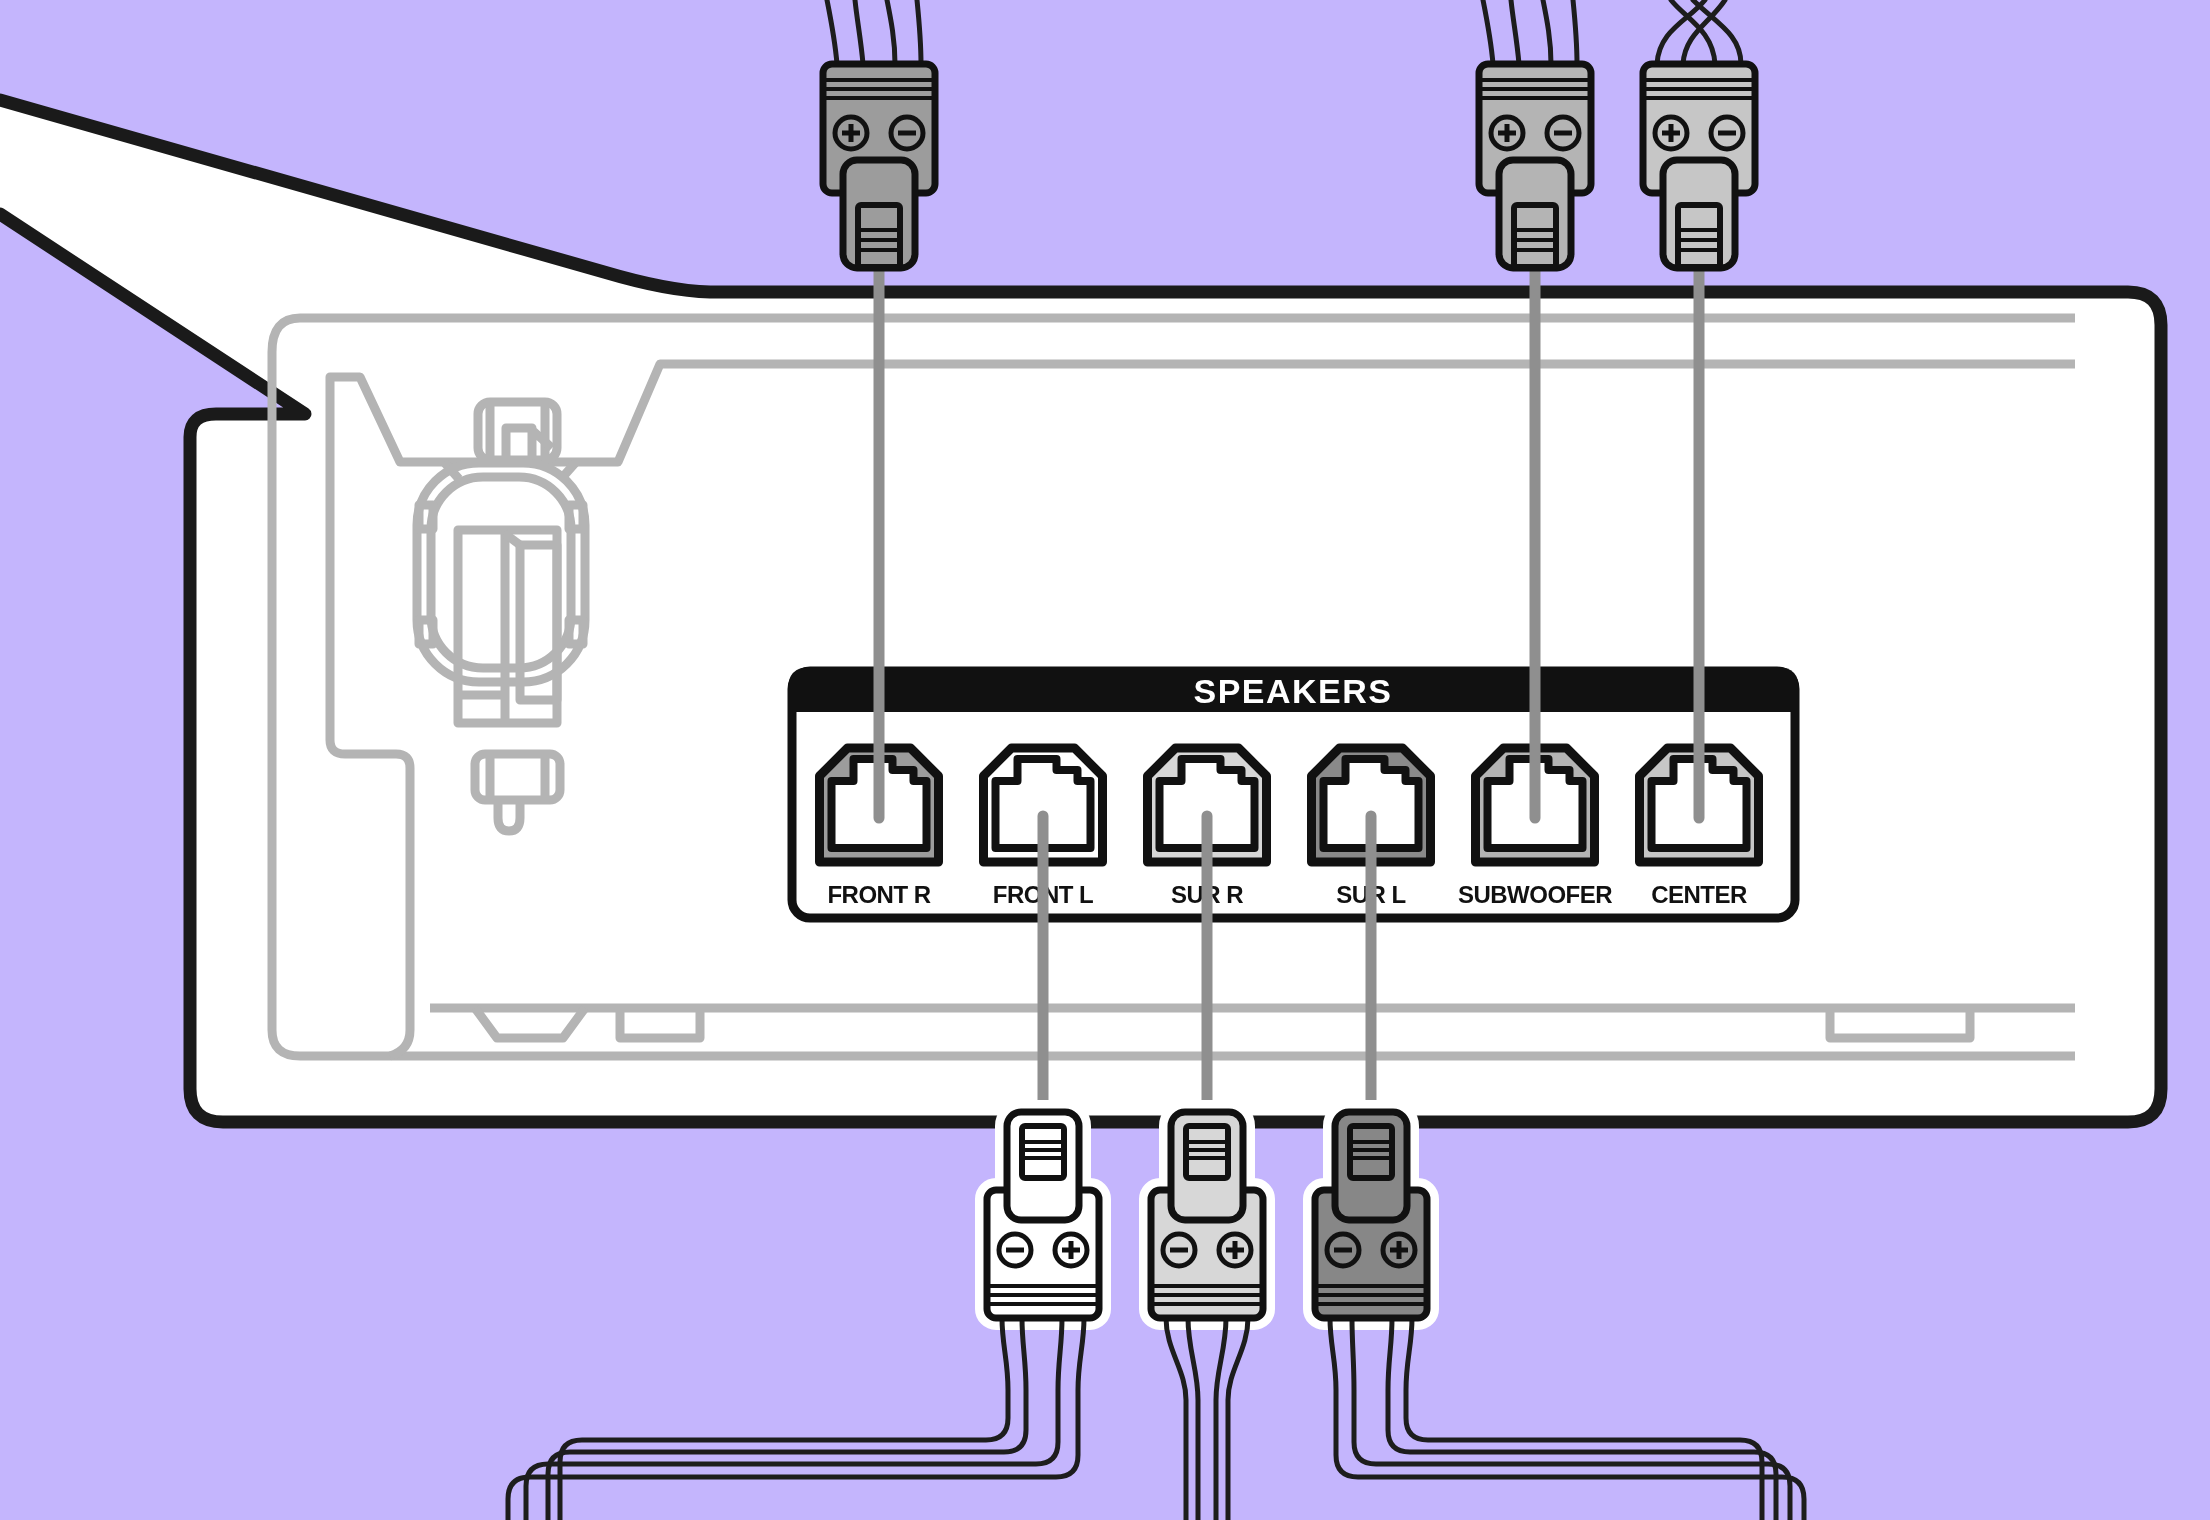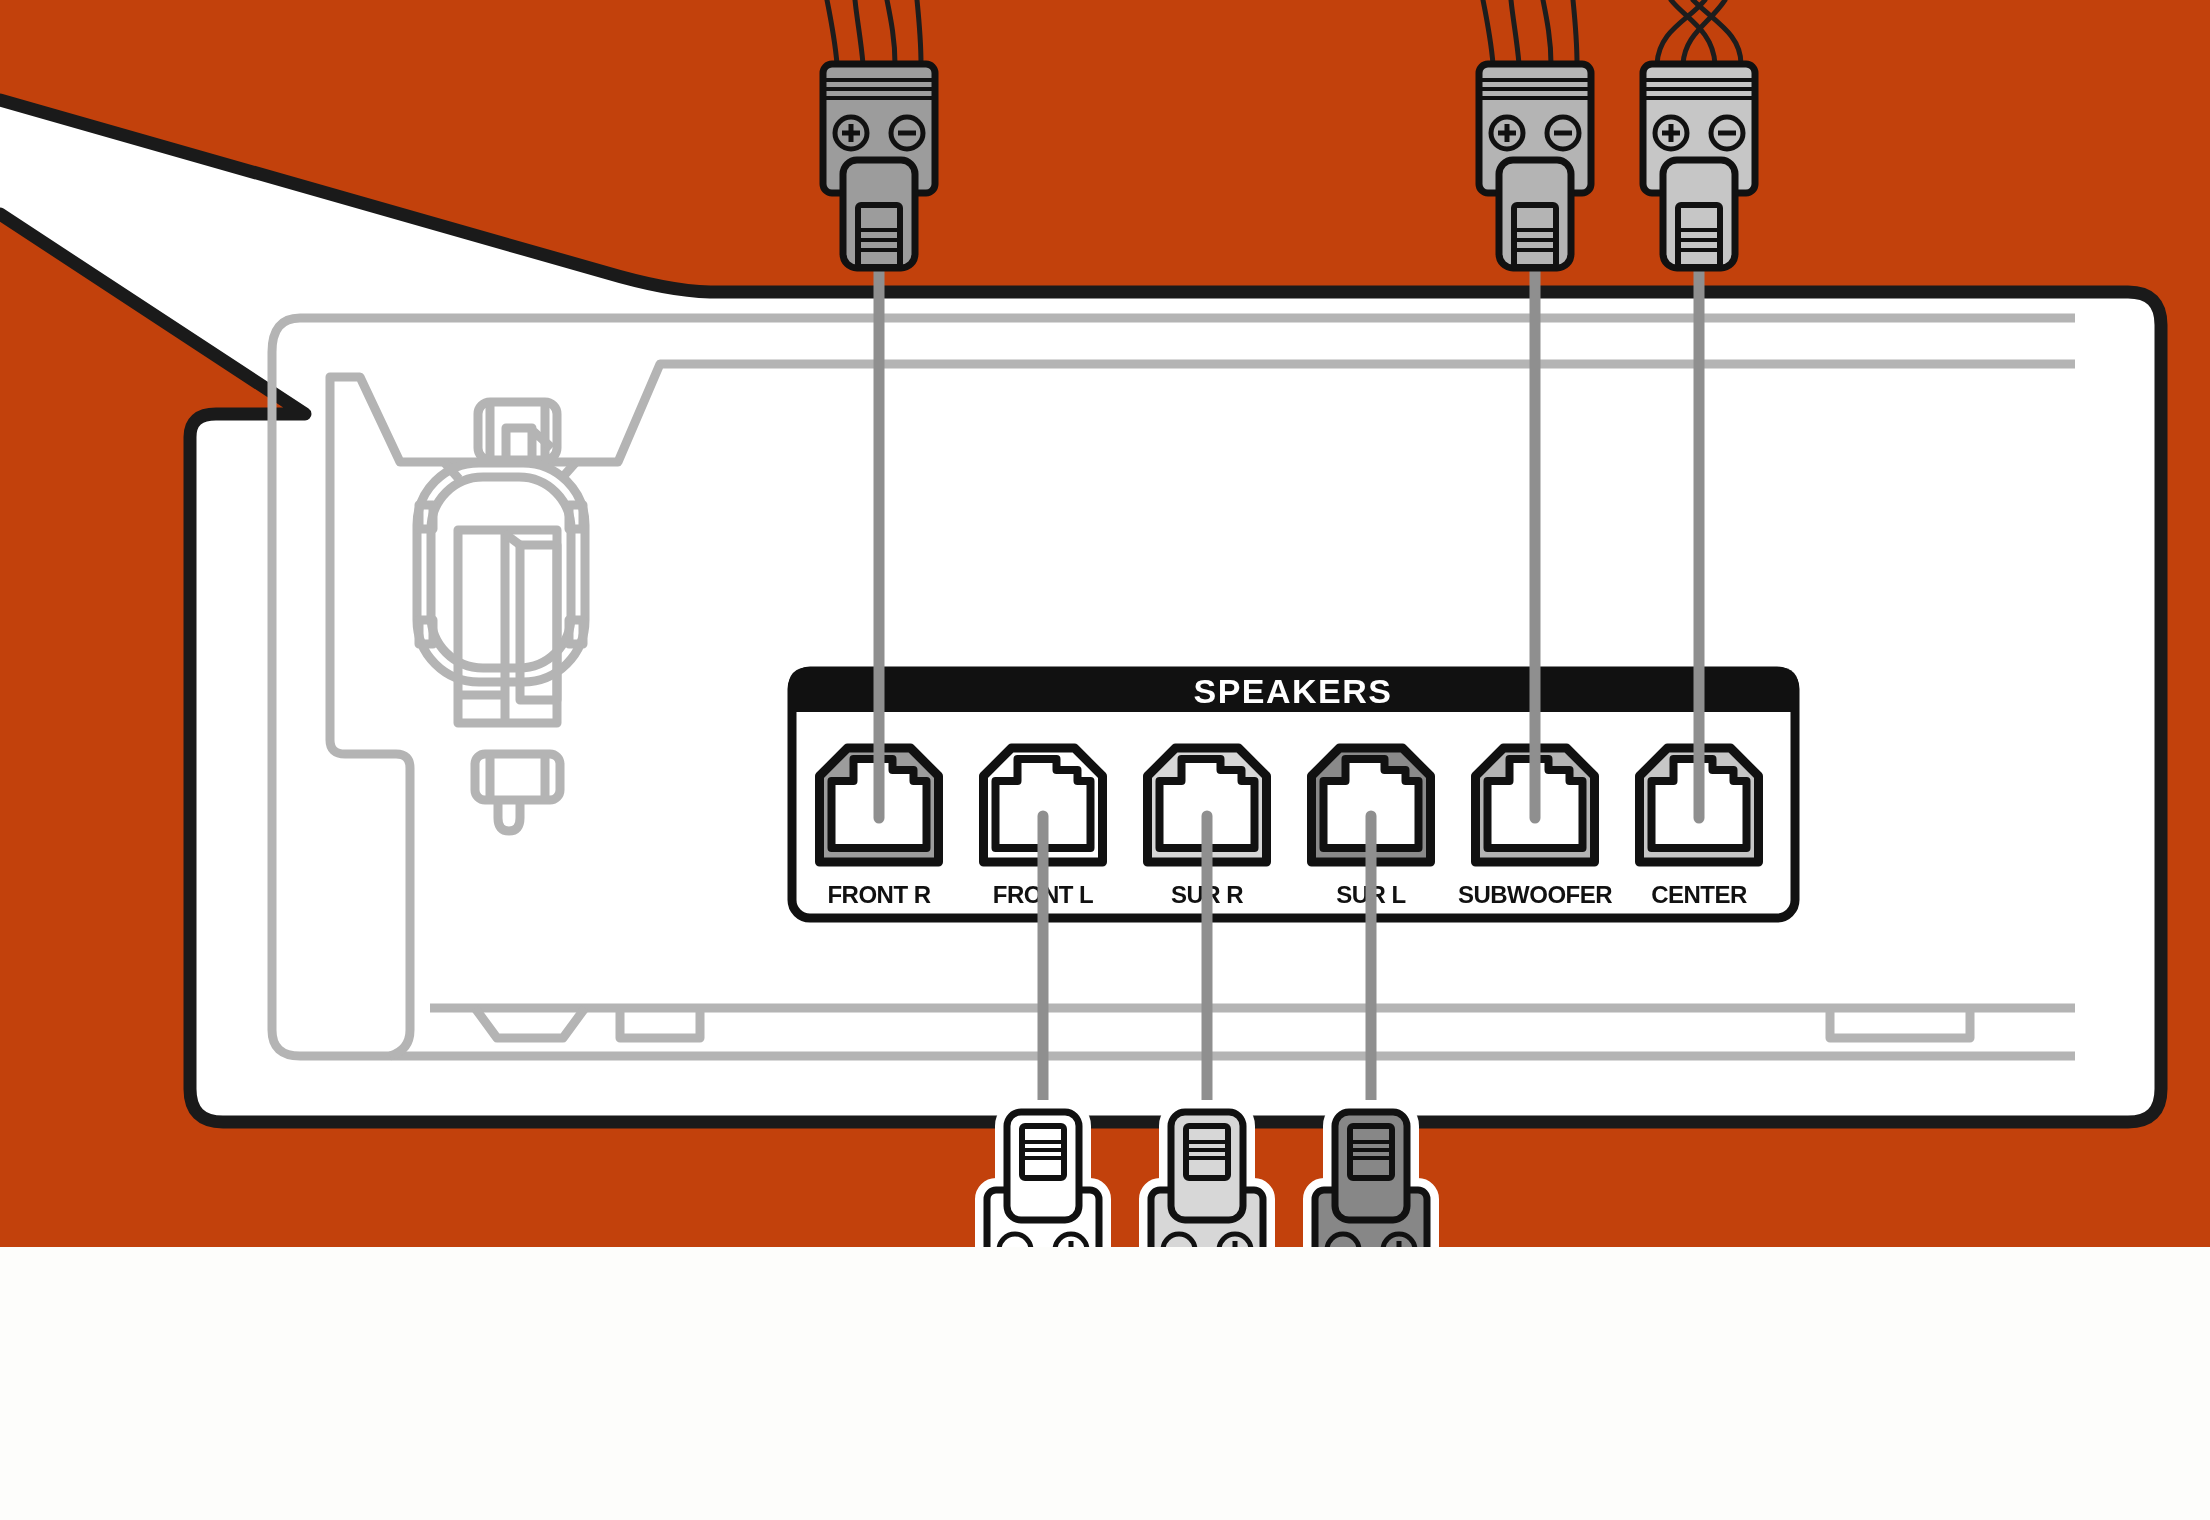--- a/index.html
+++ b/index.html
@@ -1,16 +1,16 @@
 <!DOCTYPE html>
 <html><head>
 <meta charset="utf-8">
 <style>
   html,body{margin:0;padding:0;background:#fdfdfb;}
-  .stage{position:relative;width:2210px;height:1247px;background:#c2410c;overflow:hidden;
+  .stage{position:relative;width:2210px;height:1520px;background:#c4b5fd;overflow:hidden;
          font-family:"Liberation Sans", sans-serif;}
   svg{display:block}
   text{font-family:"Liberation Sans", sans-serif;}
   .port-label{font-weight:bold;font-size:24px;letter-spacing:-0.5px;fill:#111;}
   .panel-title{font-weight:bold;font-size:34px;letter-spacing:1.5px;fill:#ffffff;}
 </style>
 </head>
 <body>
 
 <div class="stage">

